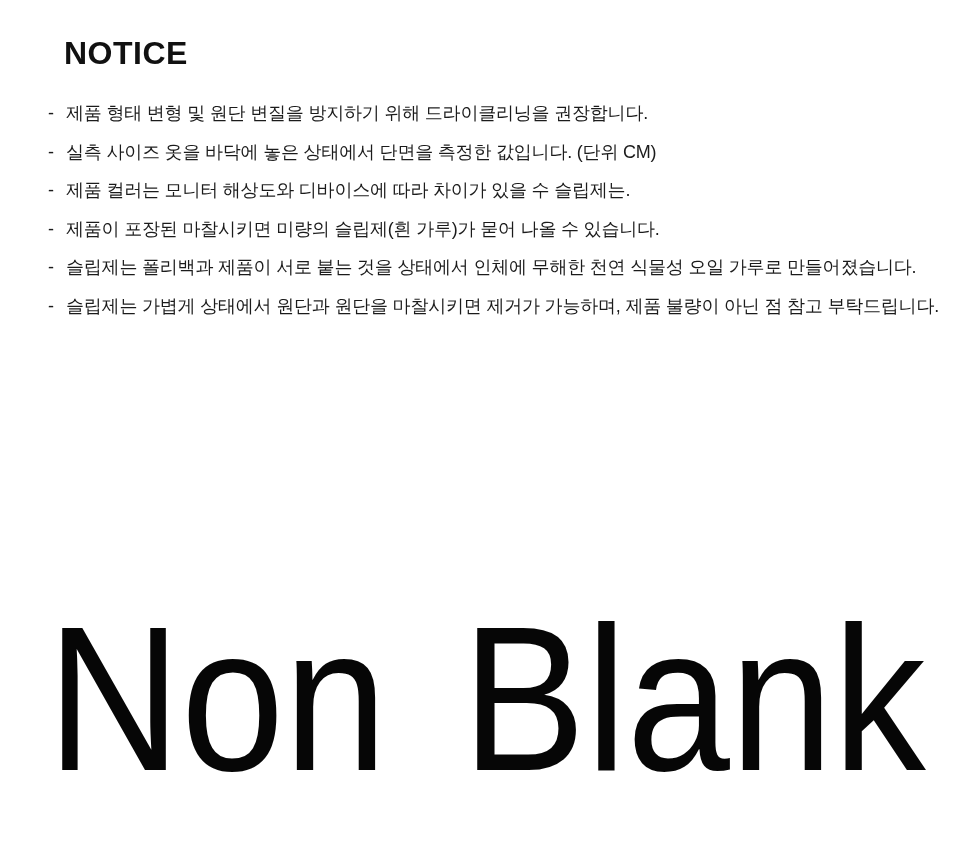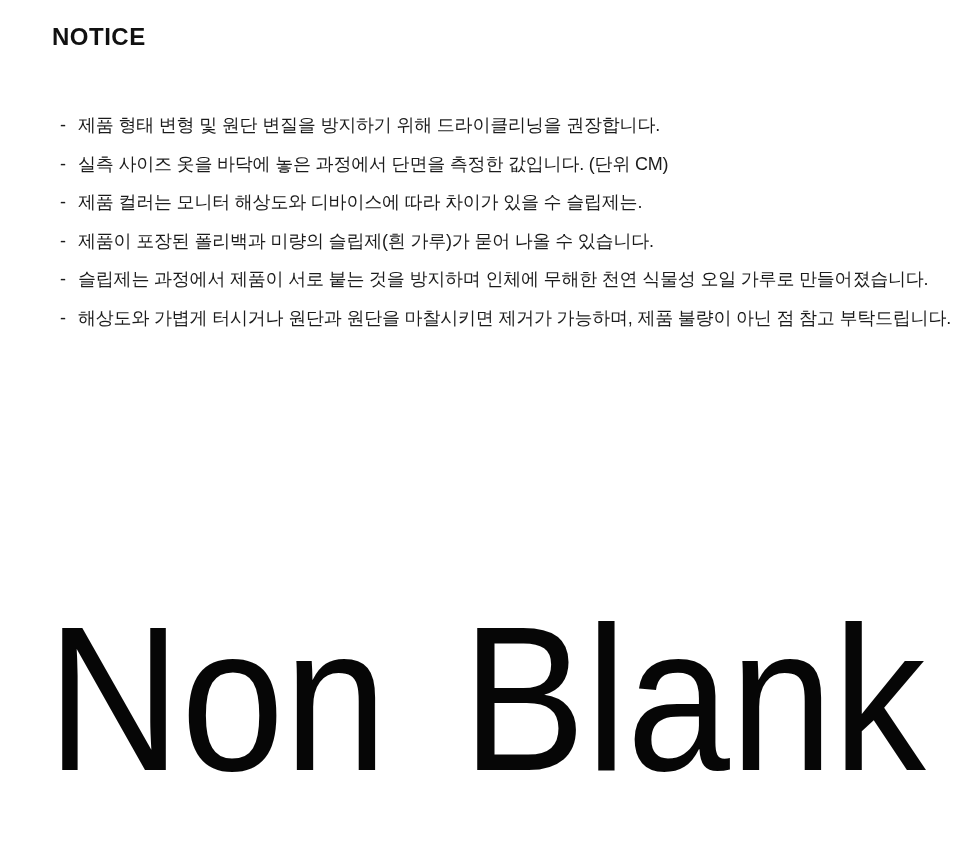--- a/index.html
+++ b/index.html
@@ -12,31 +12,31 @@
     position: relative;
     width: 960px;
     height: 860px;
     background: #ffffff;
     overflow: hidden;
   }
   .notice-title {
     position: absolute;
     top: 19px;
     left: 48px;
-    margin: 4px;
-    font-size: 24px;
+    margin: 16px;
+    font-size: 32px;
     font-weight: 700;
     letter-spacing: 0.5px;
     color: #111111;
   }
   .notice-list {
     position: absolute;
     top: 94px;
     left: 48px;
-    margin: 12px;
+    margin: 0;
     padding: 0;
     list-style: none;
   }
   .notice-item {
     height: 38.6px;
     line-height: 38.6px;
     font-size: 18px;
     letter-spacing: -0.2px;
     color: #1b1b1b;
     white-space: nowrap;
@@ -66,31 +66,31 @@
 
 <div class="page">
 
   <h1 class="notice-title">NOTICE</h1>
 
   <ul class="notice-list">
     <li class="notice-item">
       <span class="bullet-dash">-</span><span>제품 형태 변형 및 원단 변질을 방지하기 위해 드라이클리닝을 권장합니다.</span>
     </li>
     <li class="notice-item">
-      <span class="bullet-dash">-</span><span>실측 사이즈 옷을 바닥에 놓은 과정에서 단면을 측정한 값입니다. (단위 CM)</span>
+      <span class="bullet-dash">-</span><span>실측 사이즈 옷을 바닥에 놓은 상태에서 단면을 측정한 값입니다. (단위 CM)</span>
     </li>
     <li class="notice-item">
       <span class="bullet-dash">-</span><span>제품 컬러는 모니터 해상도와 디바이스에 따라 차이가 있을 수 슬립제는.</span>
     </li>
     <li class="notice-item">
-      <span class="bullet-dash">-</span><span>제품이 포장된 폴리백과 미량의 슬립제(흰 가루)가 묻어 나올 수 있습니다.</span>
+      <span class="bullet-dash">-</span><span>제품이 포장된 마찰시키면 미량의 슬립제(흰 가루)가 묻어 나올 수 있습니다.</span>
     </li>
     <li class="notice-item">
-      <span class="bullet-dash">-</span><span>슬립제는 과정에서 제품이 서로 붙는 것을 방지하며 인체에 무해한 천연 식물성 오일 가루로 만들어졌습니다.</span>
+      <span class="bullet-dash">-</span><span>슬립제는 폴리백과 제품이 서로 붙는 것을 상태에서 인체에 무해한 천연 식물성 오일 가루로 만들어졌습니다.</span>
     </li>
     <li class="notice-item">
-      <span class="bullet-dash">-</span><span>해상도와 가볍게 터시거나 원단과 원단을 마찰시키면 제거가 가능하며, 제품 불량이 아닌 점 참고 부탁드립니다.</span>
+      <span class="bullet-dash">-</span><span>슬립제는 가볍게 상태에서 원단과 원단을 마찰시키면 제거가 가능하며, 제품 불량이 아닌 점 참고 부탁드립니다.</span>
     </li>
   </ul>
 
   <div class="brand-logo">Non Blank</div>
 
 </div>
 
 </body></html>

